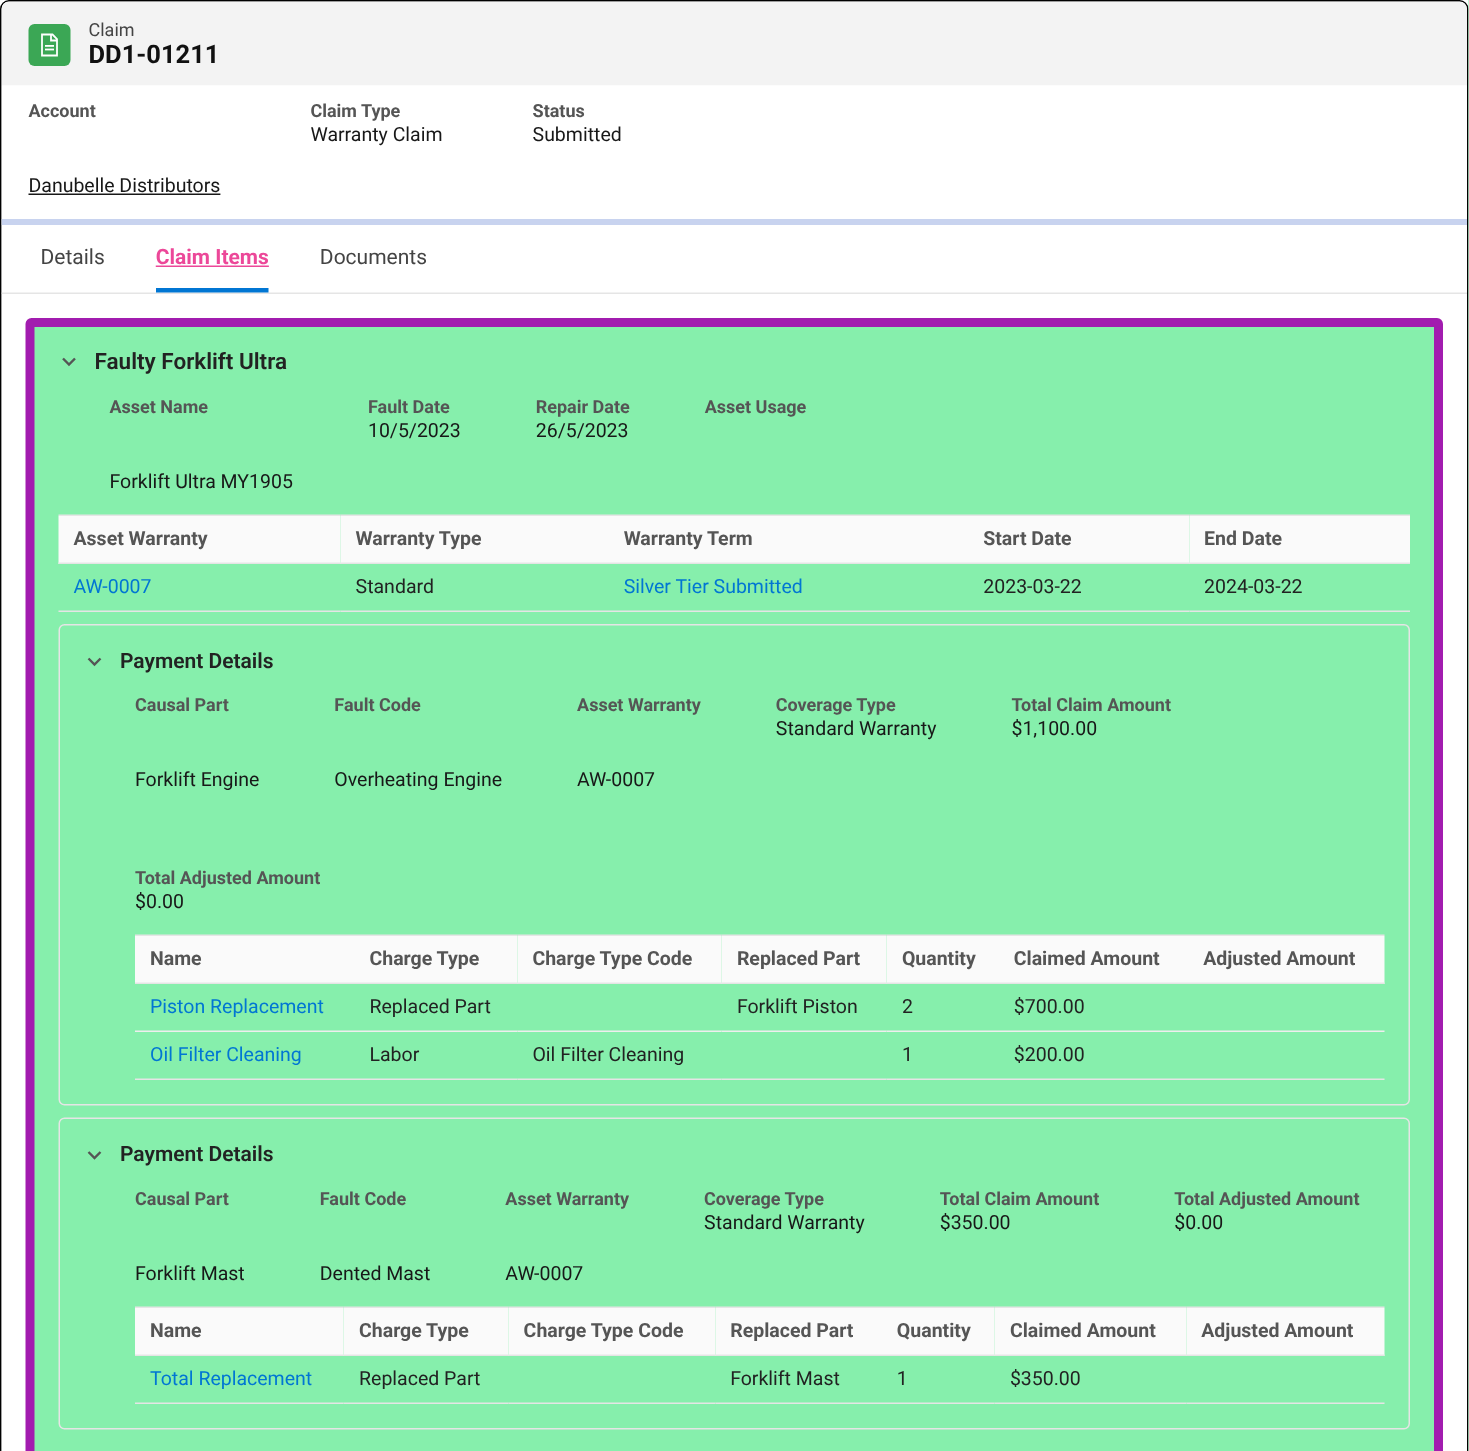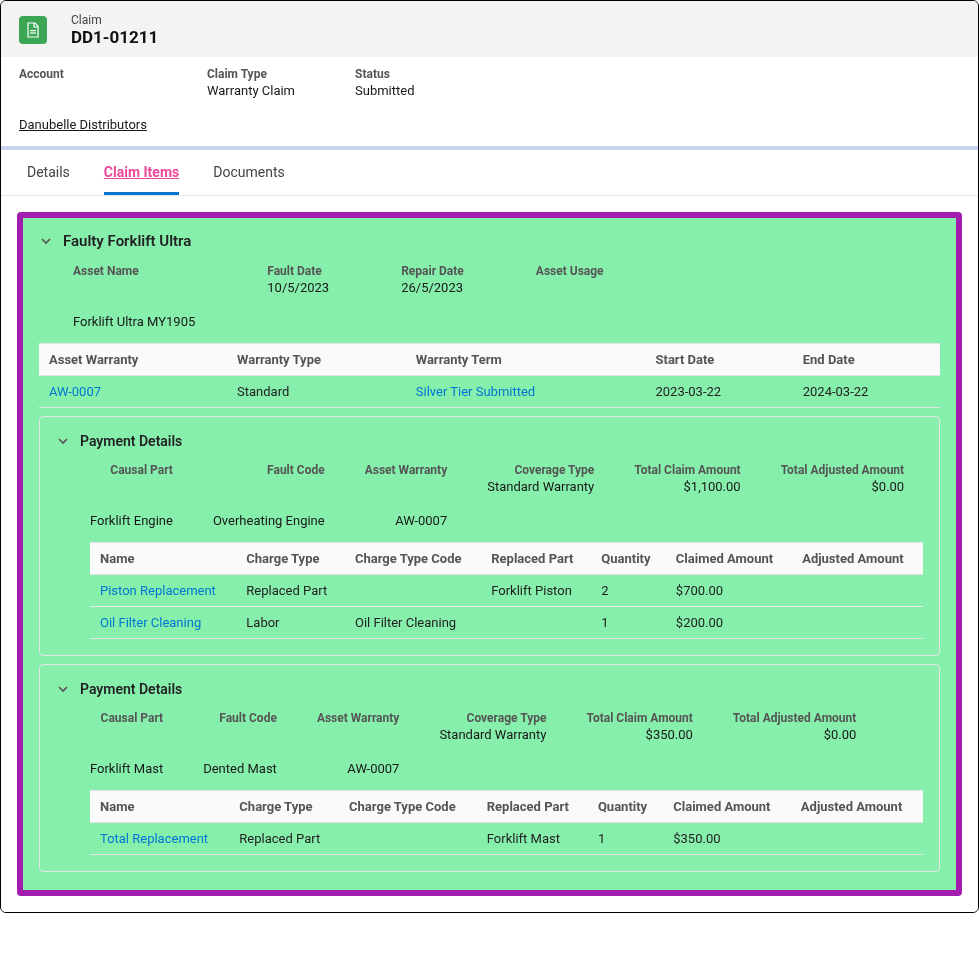--- a/index.html
+++ b/index.html
@@ -15,21 +15,21 @@
     border-radius: 6px;
     overflow: hidden;
     background: #fff;
   }
   
   .header {
     background: #f3f3f3;
     padding: 12px 18px 10px 18px;
     display: flex;
     align-items: center;
-    gap: 24px;
+    gap: 12px;
   }
   .header-icon {
     width: 28px; height: 28px;
     background: #3ba755;
     border-radius: 4px;
     display: flex; align-items: center; justify-content: center;
     flex-shrink: 0;
   }
   .header-text .kicker { font-size: 12px; color: #444; }
   .header-text .title  { font-size: 17px; font-weight: 700; color: #111; }
@@ -83,25 +83,25 @@
     gap: 10px;
     padding: 0 16px 8px 16px;
   }
   .section-header.sub { padding-top: 4px; }
   .chev { width: 14px; display:inline-flex; justify-content:center; color:#444; }
   .section-title { font-size: 15px; font-weight: 600; color: #222; }
   .sub .section-title { font-size: 14px; }
   
   .field-grid {
     display: flex;
-    gap: 72px;
+    gap: 50px;
     padding: 6px 16px 14px 50px;
     flex-wrap: wrap;
   }
-  .field-grid.tight { gap: 40px; padding-left: 50px; text-align: right; }
+  .field-grid.tight { padding-left: 50px; }
   .field .label { font-size: 12px; color: #555; margin-bottom: 2px; white-space: nowrap; font-weight: bold; }
   .field .value { font-size: 13px; color: #181818; white-space: nowrap; }
   
   table {
     width: calc(100% - 32px);
     margin: 0 16px;
     border-collapse: collapse;
     font-size: 13px;
   }
   table.inner {

